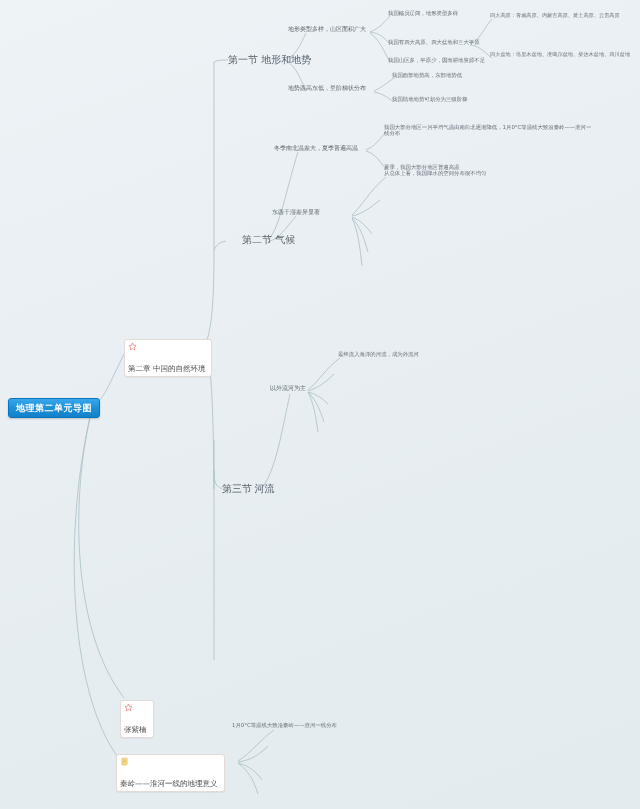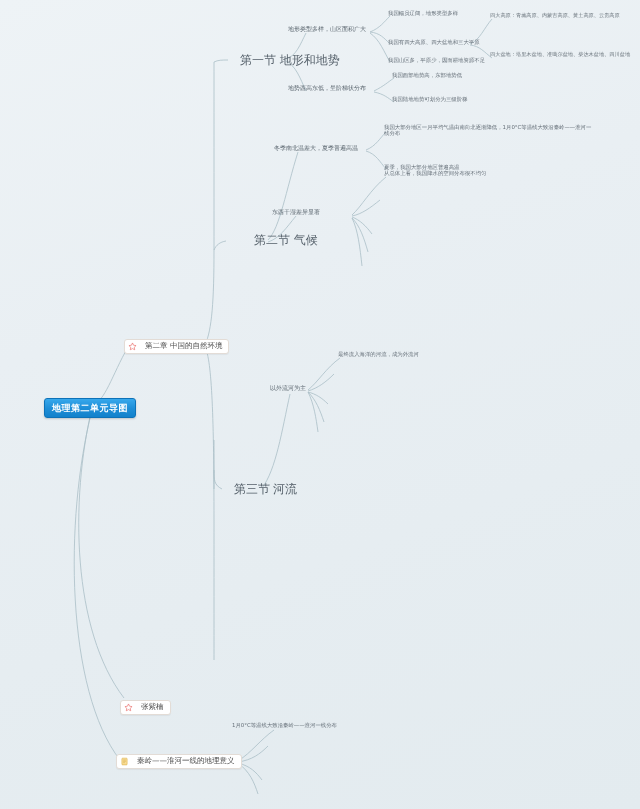--- a/index.html
+++ b/index.html
@@ -14,35 +14,35 @@
 
   .node{position:absolute;white-space:nowrap;line-height:1.15;}
 
   
   .root{
     font-size:9px;color:#ffffff;font-weight:bold;
     background:linear-gradient(180deg,#37a8ec 0%,#1f8fd8 50%,#1281cb 100%);
     border:1px solid #0d72b8;border-radius:3px;
     padding:4px 7px;letter-spacing:.5px;
     box-shadow:0 1px 2px rgba(0,0,0,.18);
-    margin-left:36px;
   }
 
   
   .chip{
-    display:inline-flex;gap:8px;
+    display:inline-flex;gap:14px;
     background:#ffffff;border:1px solid #e3dcd6;border-radius:3px;
     padding:2px 6px 2px 3px;font-size:7.5px;color:#4a4a4a;
     box-shadow:0 1px 1px rgba(0,0,0,.05);
+    flex-direction:column;
   }
 
   .ico{width:9px;height:9px;flex:0 0 9px;display:block;}
 
   
-  .lvl2{font-size:12px;color:#55606a;margin-left:12px;}
+  .lvl2{font-size:10px;color:#55606a;}
   .lvl3{font-size:6px;color:#5b666f;}
   .lvl4{font-size:5.4px;color:#646e77;}
   .lvl5{font-size:5.2px;color:#6b757d;}
   .wrap{white-space:normal;}
 </style>
 </head>
 <body>
 
 <div id="canvas">
 

